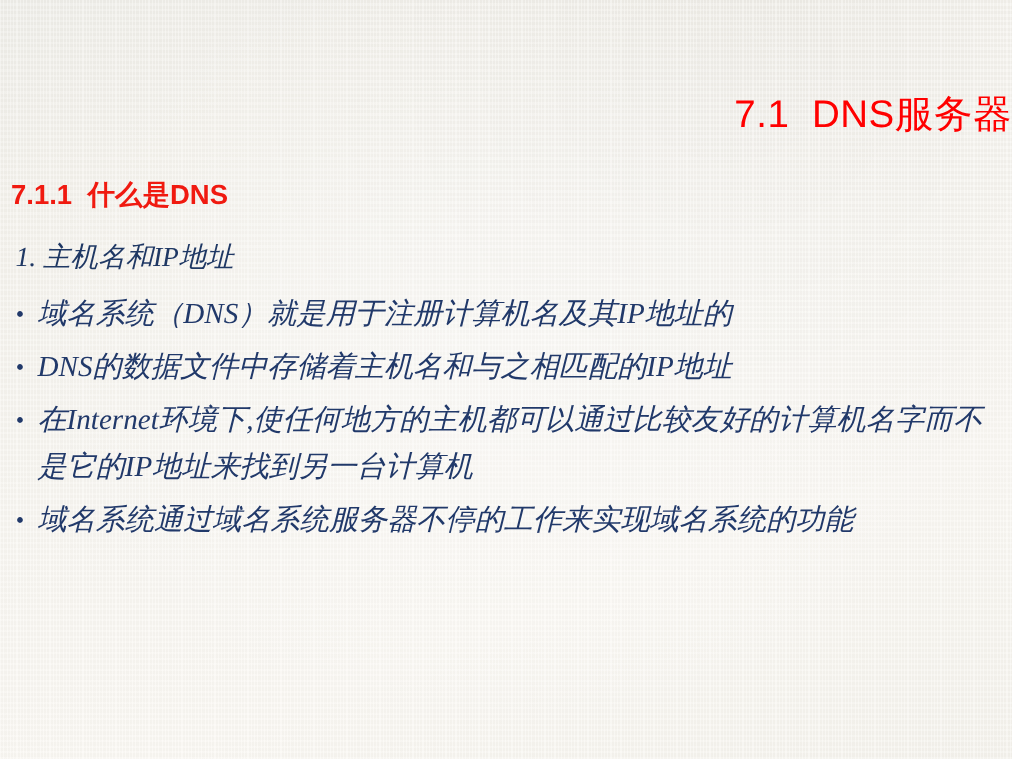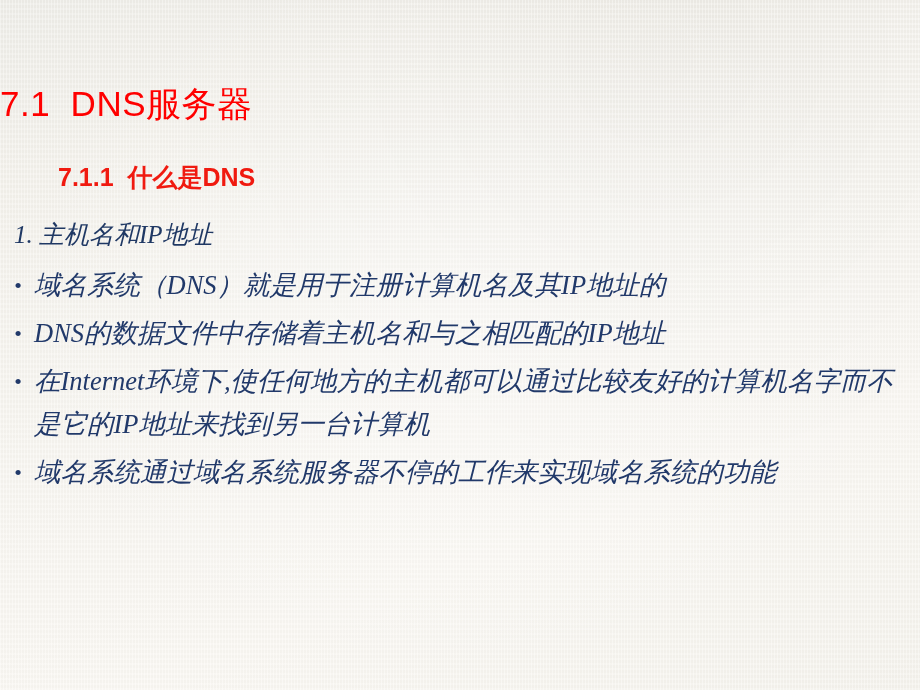--- a/index.html
+++ b/index.html
@@ -48,41 +48,40 @@
     position: relative;
     z-index: 2;
   }
 
   
   #title {
     position: absolute;
     top: 82px;
     left: 0;
     width: 920px;
-    text-align: left;
+    text-align: right;
     color: #ff0000;
     font-family: "Liberation Sans", "DejaVu Sans", sans-serif;
     font-size: 35px;
     line-height: 44px;
     letter-spacing: 0.5px;
     white-space: pre;
   }
 
   
   #subheading {
     position: absolute;
     top: 160px;
     left: 10px;
     color: #f01a10;
     font-family: "Liberation Sans", "DejaVu Sans", sans-serif;
     font-size: 25px;
     font-weight: bold;
     line-height: 34px;
     white-space: pre;
-    margin-left: 48px;
   }
 
   
   #body-block {
     position: absolute;
     top: 214px;
     left: 10px;
     width: 900px;
     color: #1f3864;
     font-style: italic;

